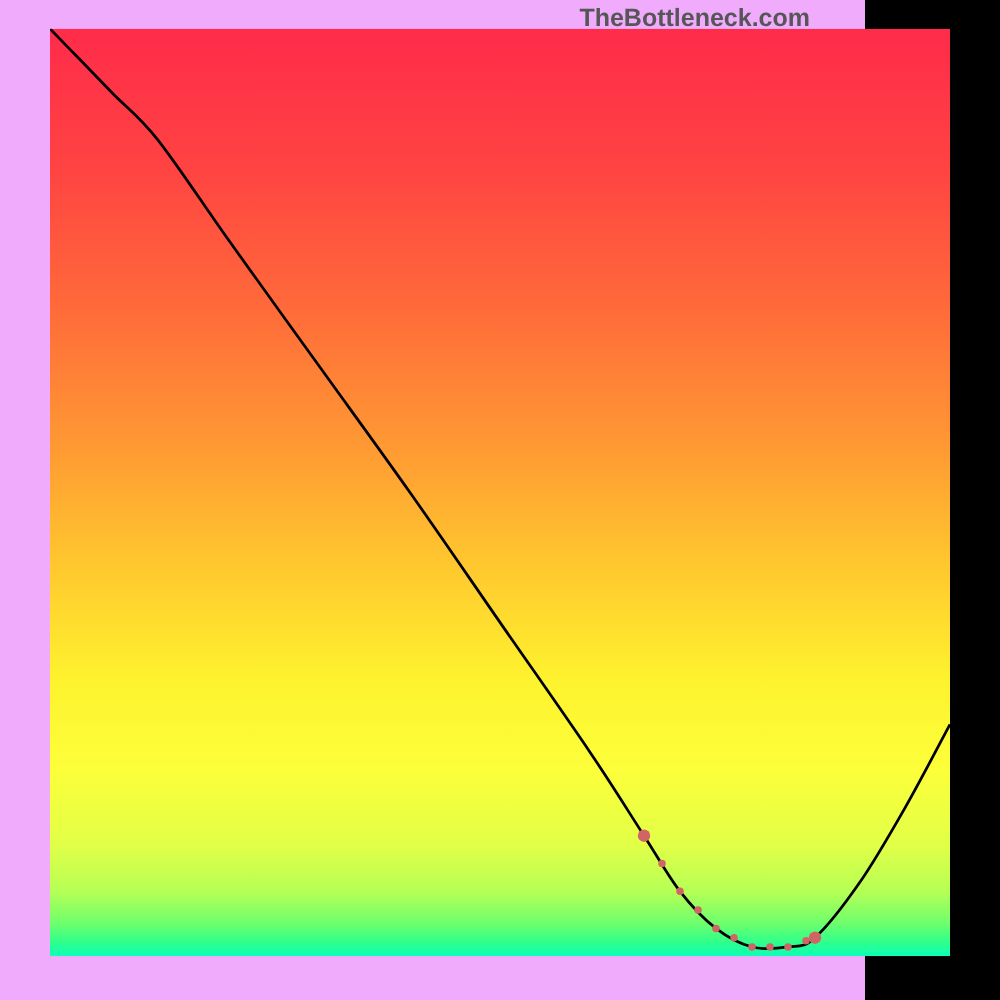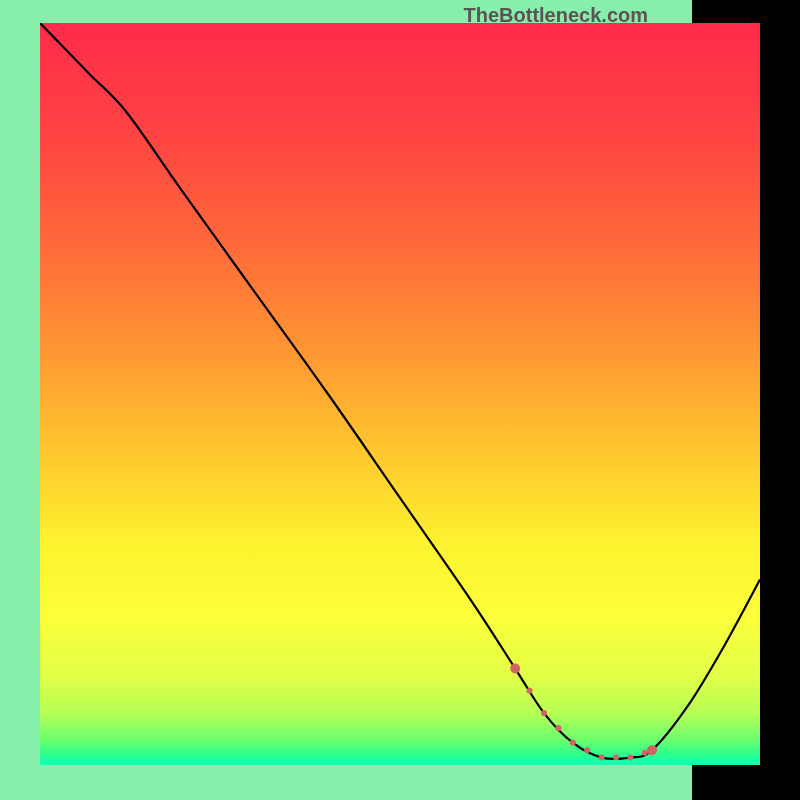--- a/index.html
+++ b/index.html
@@ -7,21 +7,21 @@
     padding: 0;
     width: 800px;
     height: 800px;
     background: #000000;
     overflow: hidden;
   }
   .container {
     position: relative;
     width: 692px;
     height: 800px;
-    background: #86efac;
+    background: #f0abfc;
   }
   .plot-area {
     position: absolute;
     left: 40px;
     top: 23px;
     width: 720px;
     height: 742px;
   }
   .watermark {
     position: absolute;

